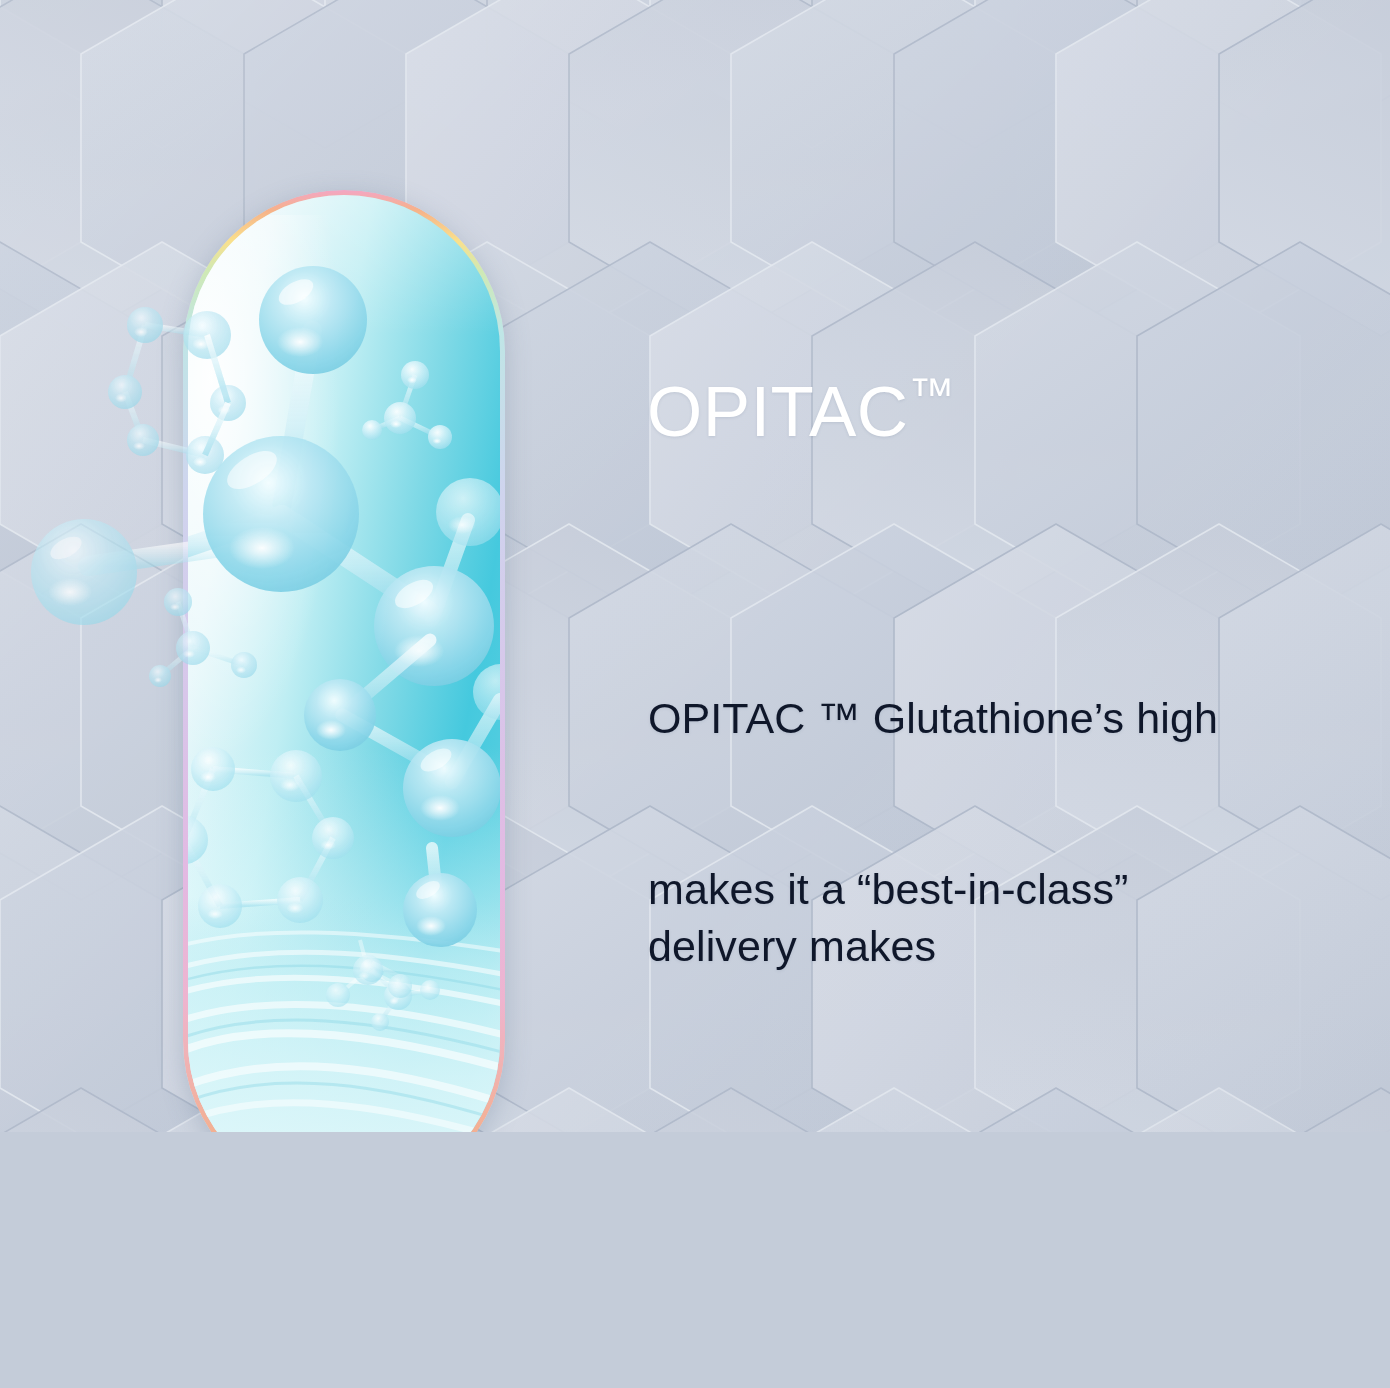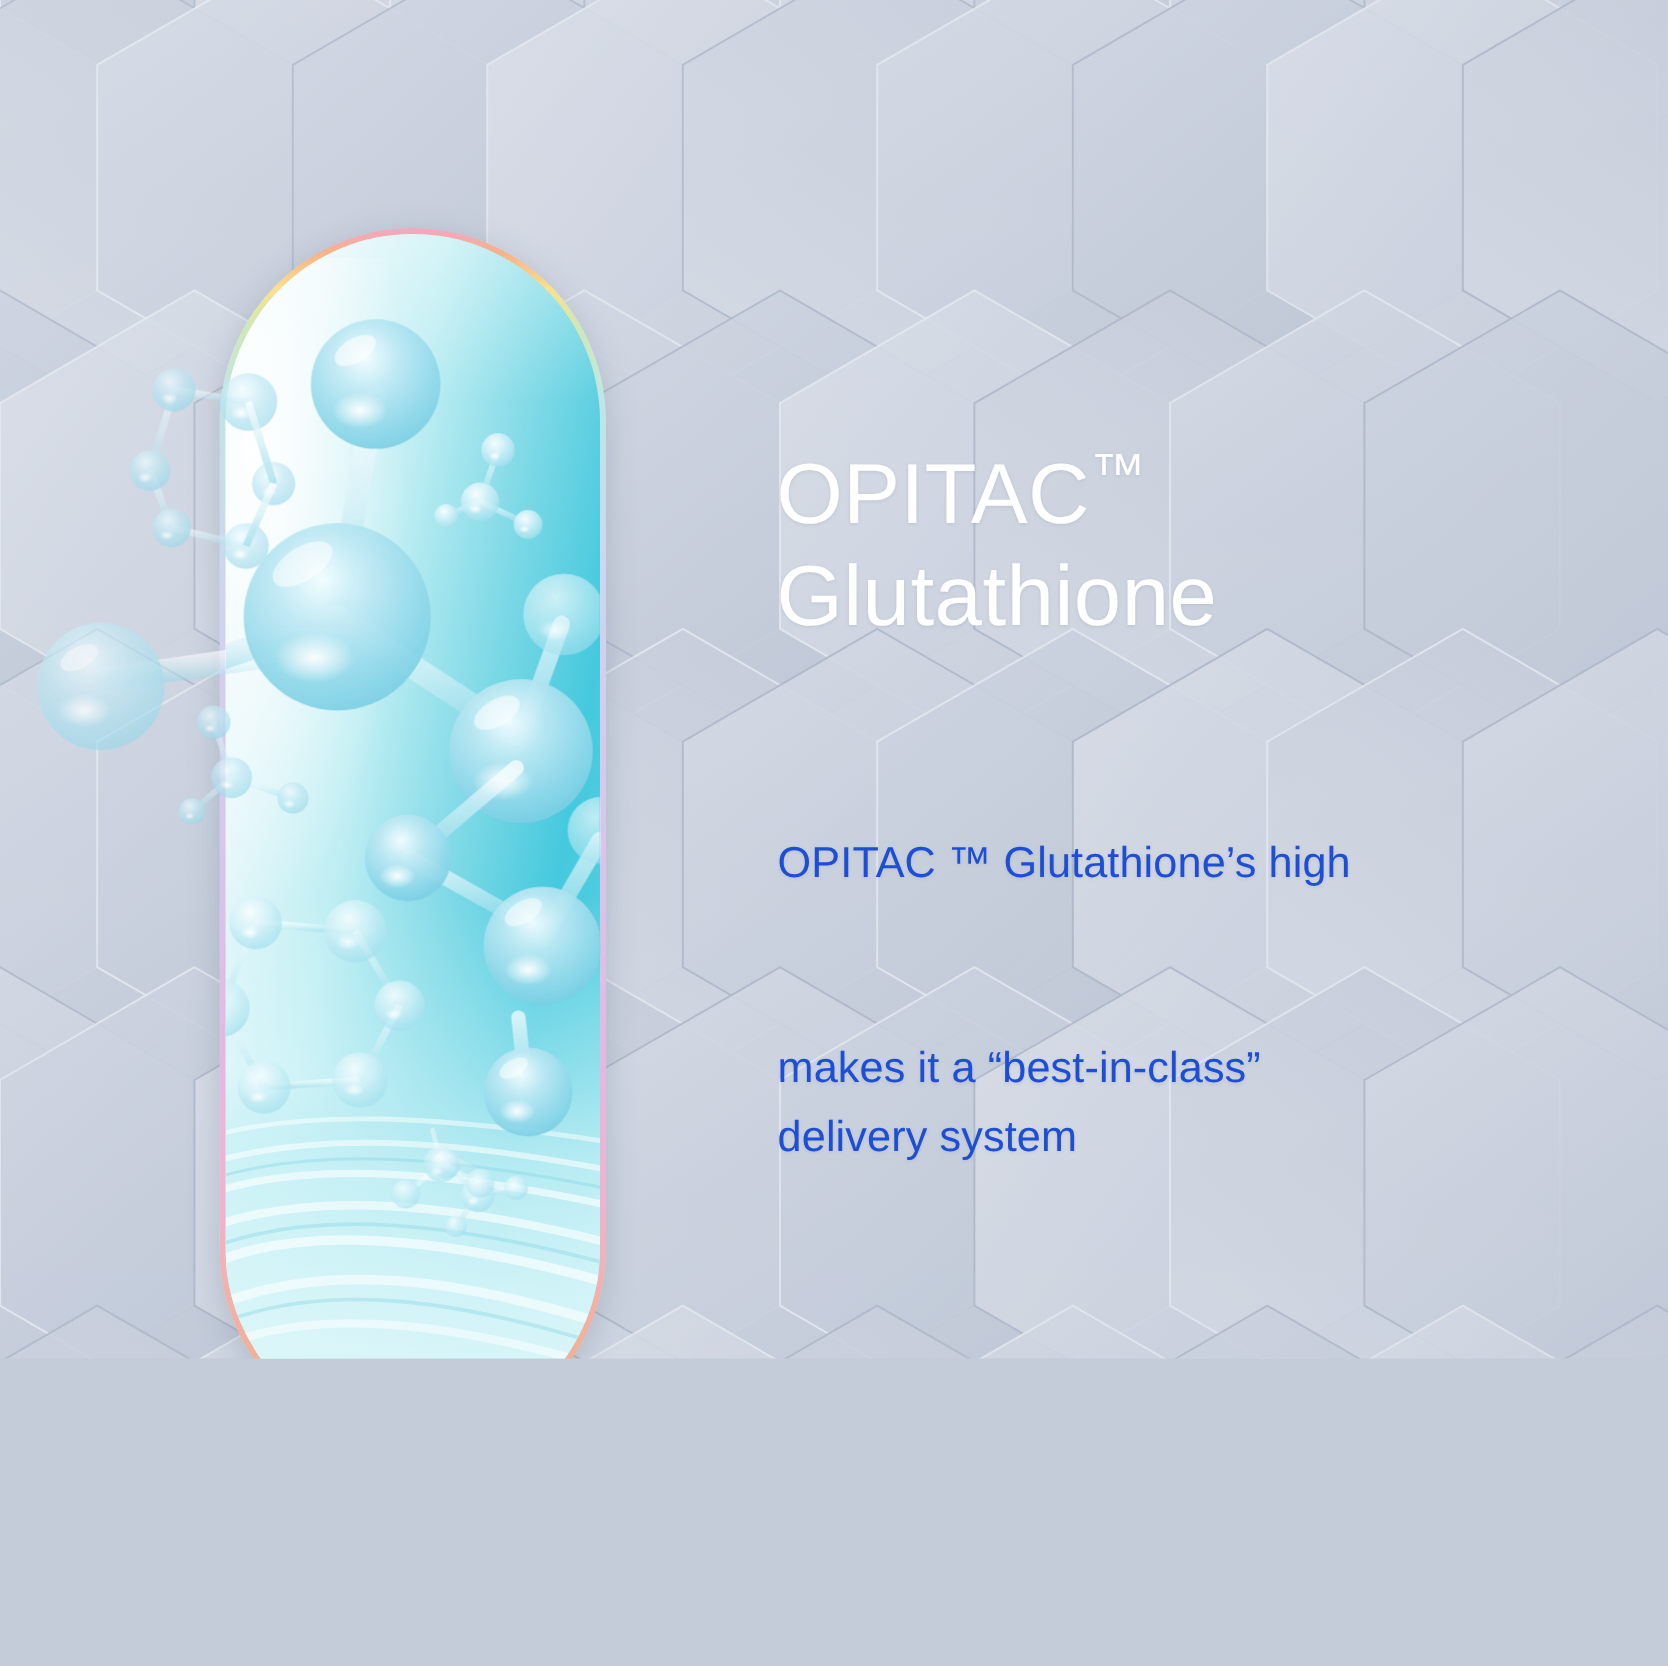--- a/index.html
+++ b/index.html
@@ -68,22 +68,22 @@
   .content{position:absolute;left:647px;top:0;width:660px;height:1388px;}
   .headline{
     position:absolute;left:0;top:352px;width:660px;
     color:#ffffff;
     font-size:71px;line-height:85px;font-weight:300;letter-spacing:.4px;
     text-shadow:0 1px 3px rgba(110,125,150,.20);
   }
   .headline .tm{font-size:46px;vertical-align:26px;letter-spacing:0;}
   .body-copy{
     position:absolute;left:1px;top:690px;width:660px;
-    color:#1d4ed8;
-    font-size:36px;line-height:57px;font-weight:400;letter-spacing:.1px;
+    color:#0f172a;
+    font-size:43px;line-height:57px;font-weight:400;letter-spacing:.1px;
     text-shadow:0 1px 3px rgba(110,125,150,.18);
   }
 </style>
 </head>
 <body>
 
 <div class="stage">
 
   <div class="hexbg">
     <svg viewBox="0 0 1390 1388" preserveAspectRatio="none" aria-hidden="true">
@@ -417,26 +417,25 @@
         <ellipse cx="364" cy="976" rx="5.5" ry="4" fill="url(#gloss)"></ellipse>
         <circle cx="400" cy="986" r="12" fill="url(#sphPale)"></circle>
       </g>
     </svg>
   </div>
 
   <div class="content">
 
     <div class="headline">
       <span>OPITAC</span><span class="tm">™</span><br>
-      <span>Glutathione</span>
     </div>
 
     <div class="body-copy">
       <span>OPITAC ™ Glutathione’s high</span><br>
       <br>
       <br>
       <span>makes it a “best-in-class”</span><br>
-      <span>delivery system</span>
+      <span>delivery makes</span>
     </div>
 
   </div>
 
 </div>
 
 </body></html>

